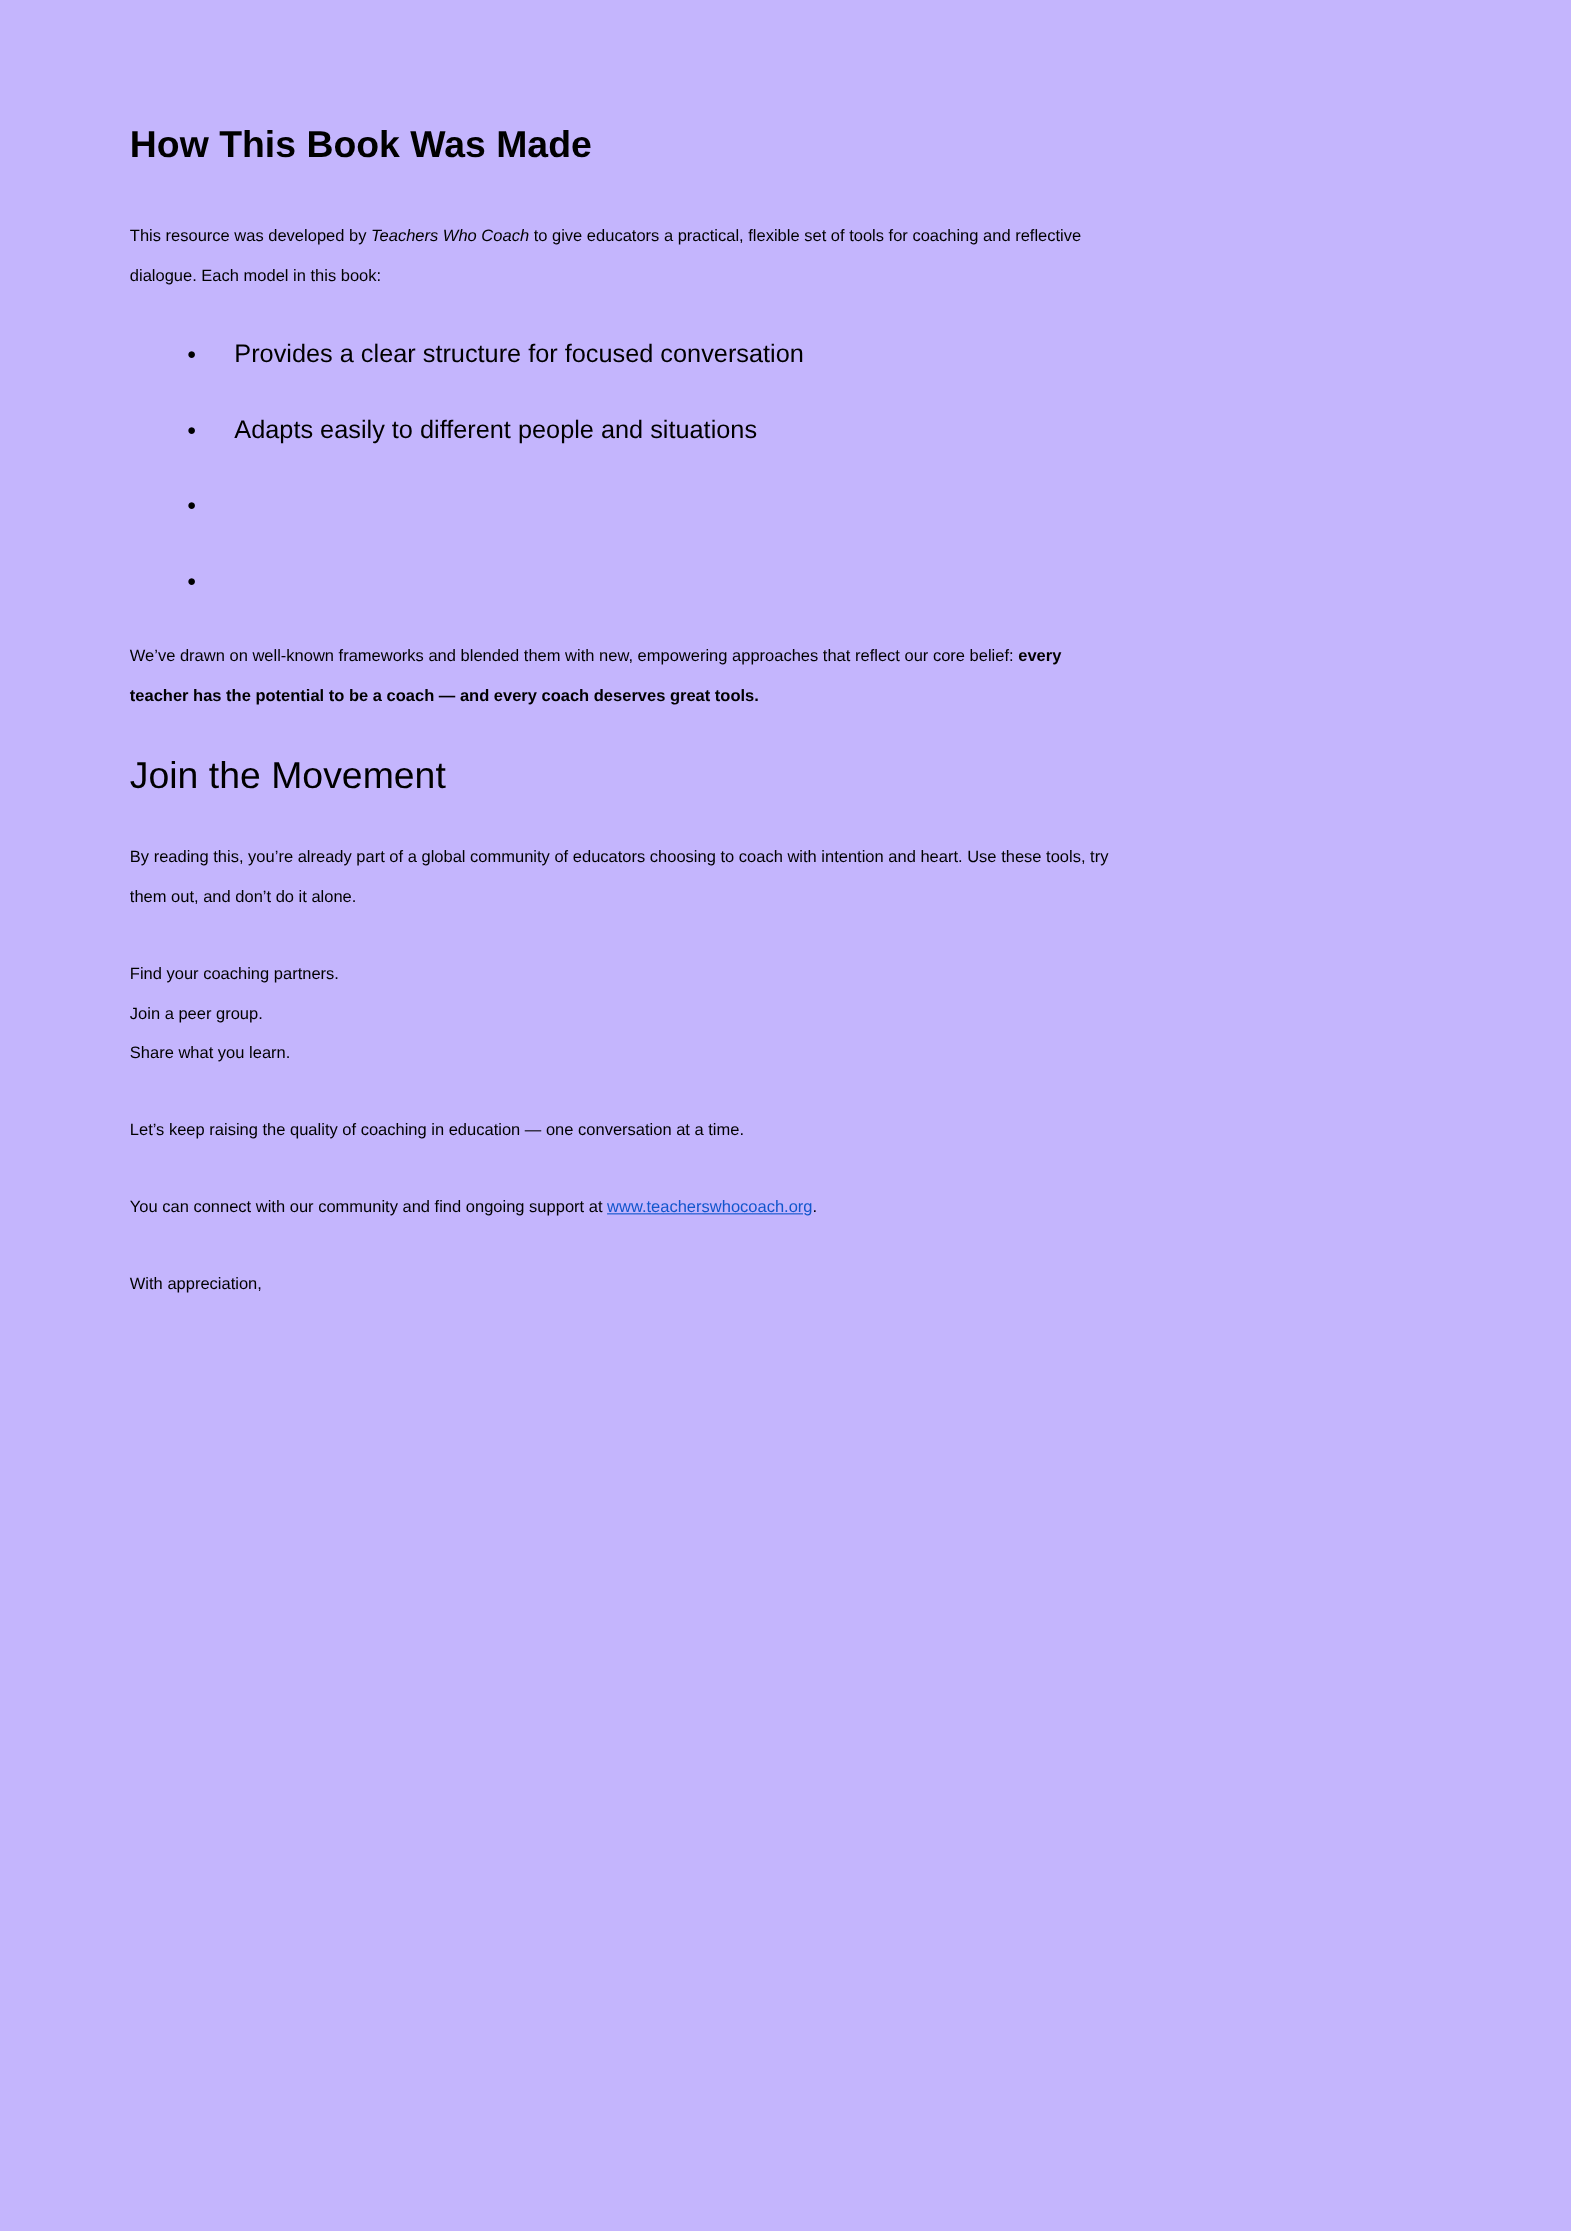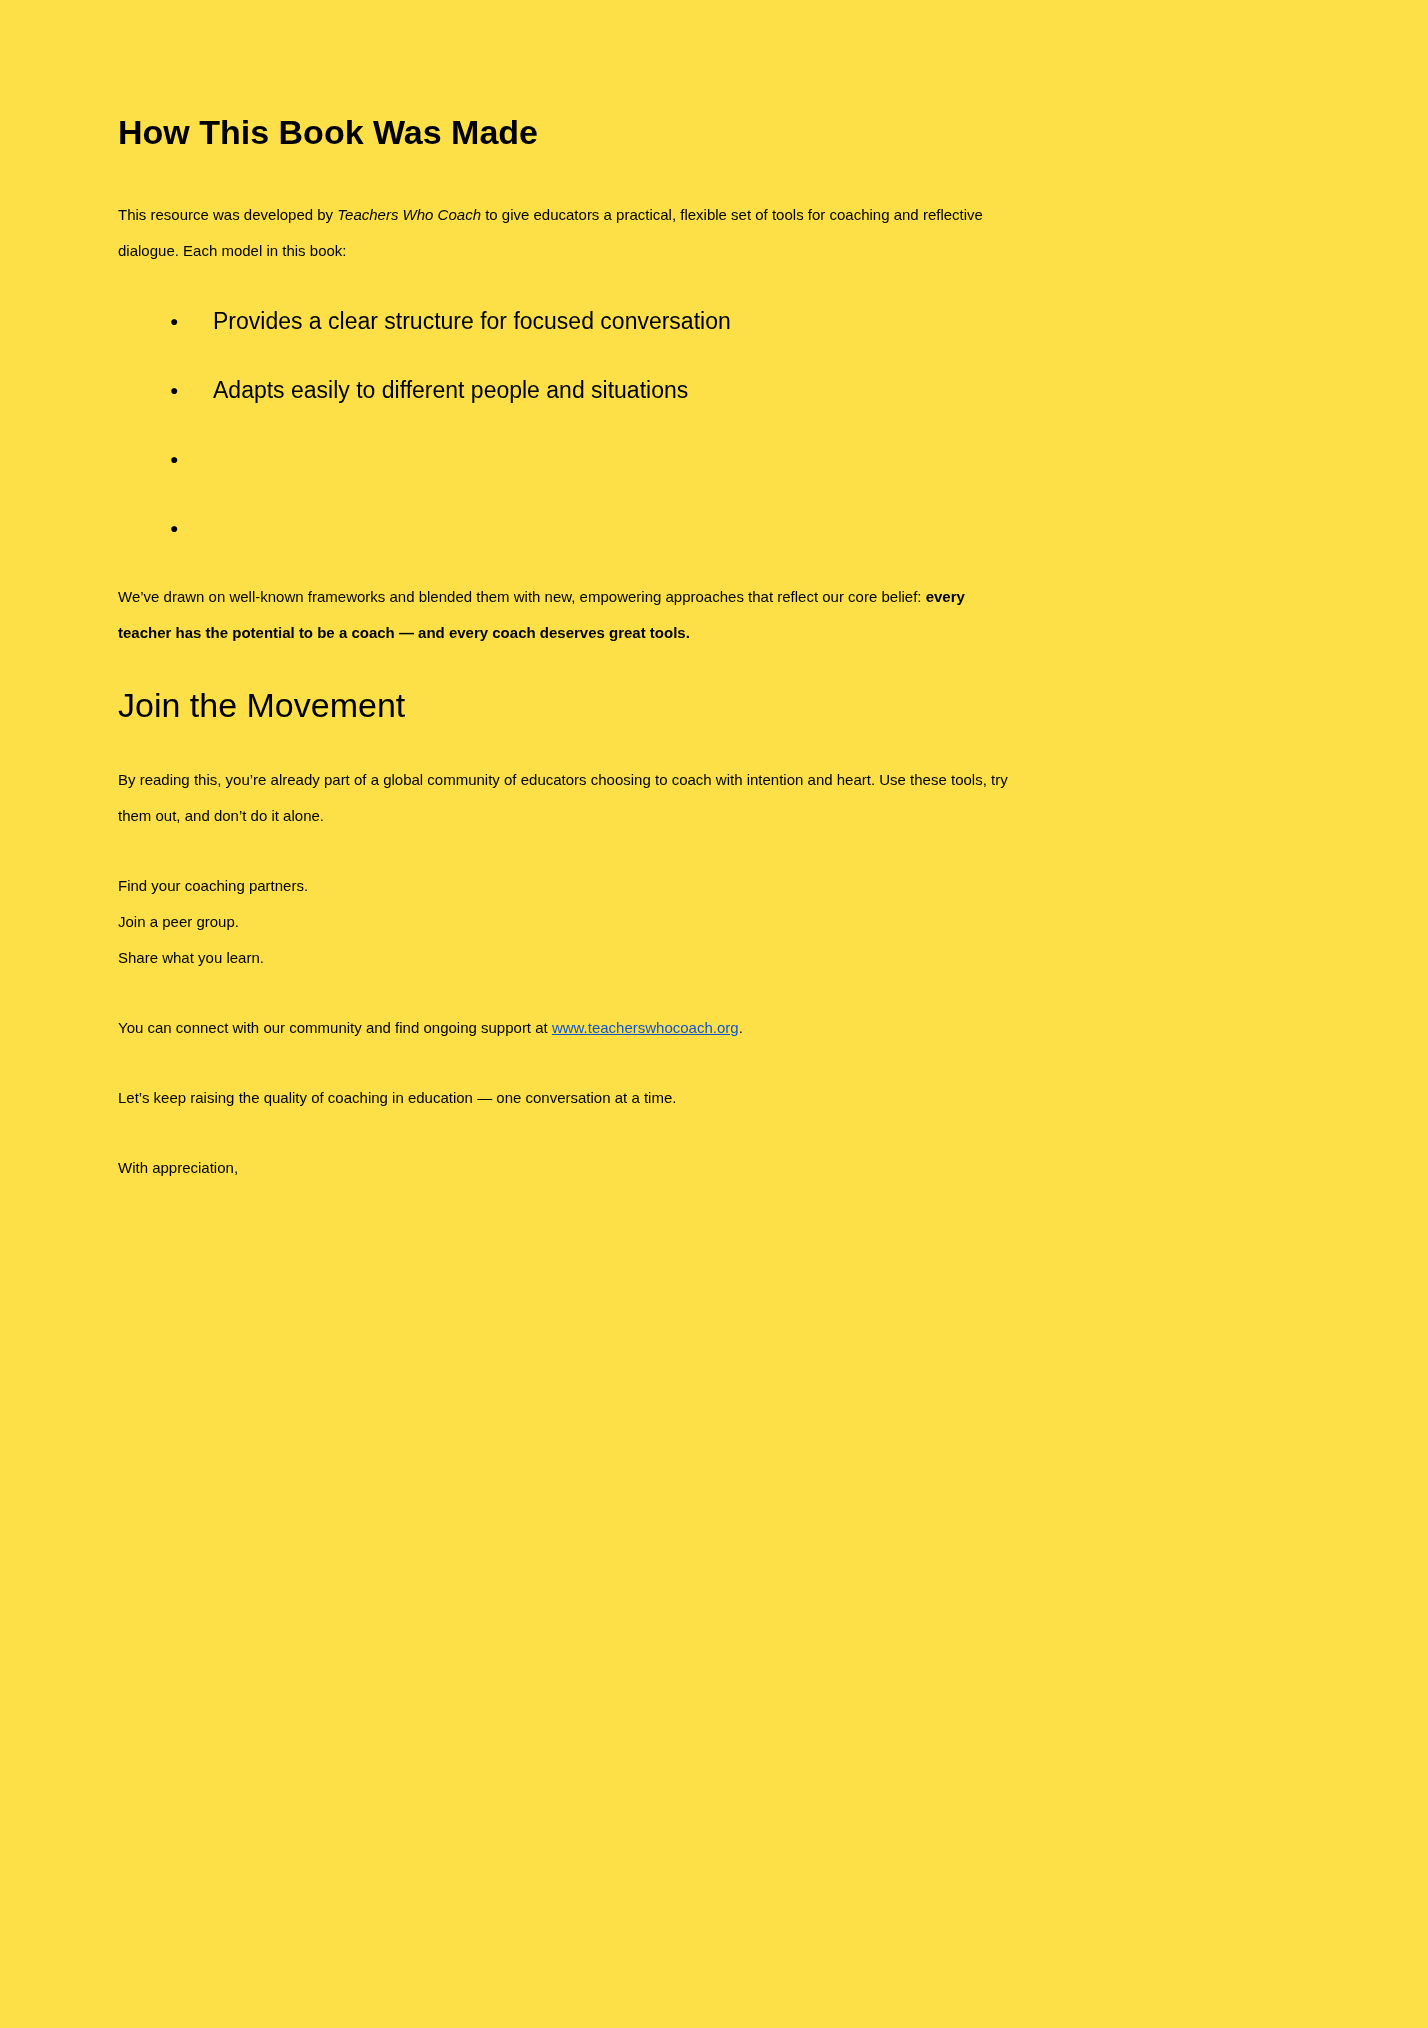--- a/index.html
+++ b/index.html
@@ -4,21 +4,21 @@
 <style>
   html, body {
     margin: 0;
     padding: 0;
     background: #ffffff;
   }
   .page {
     position: relative;
     width: 1428px;
     min-height: 2028px;
-    background: #fde047;
+    background: #c4b5fd;
     box-sizing: border-box;
     padding: 112px 0 60px 118px;
     font-family: "Liberation Sans", sans-serif;
     color: #000000;
   }
   .content {
     width: 900px;
   }
   h1.doc-heading {
     font-size: 34px;
@@ -101,22 +101,22 @@
     <h2 class="doc-heading">Join the Movement</h2>
 
     <p class="body-text">By reading this, you’re already part of a global community of educators choosing to coach with intention and heart. Use these tools, try them out, and don’t do it alone.</p>
 
     <p class="body-text">
       <span class="block-line">Find your coaching partners.</span>
       <span class="block-line">Join a peer group.</span>
       <span class="block-line">Share what you learn.</span>
     </p>
 
+    <p class="body-text">Let’s keep raising the quality of coaching in education — one conversation at a time.</p>
+
     <p class="body-text"><span>You can connect with our community and find ongoing support at </span><a class="doc-link">www.teacherswhocoach.org</a><span>.</span></p>
-
-    <p class="body-text">Let’s keep raising the quality of coaching in education — one conversation at a time.</p>
 
     <p class="body-text">
       <span class="block-line">With appreciation,</span>
     </p>
 
   </div>
 </main>
 
 </body></html>

